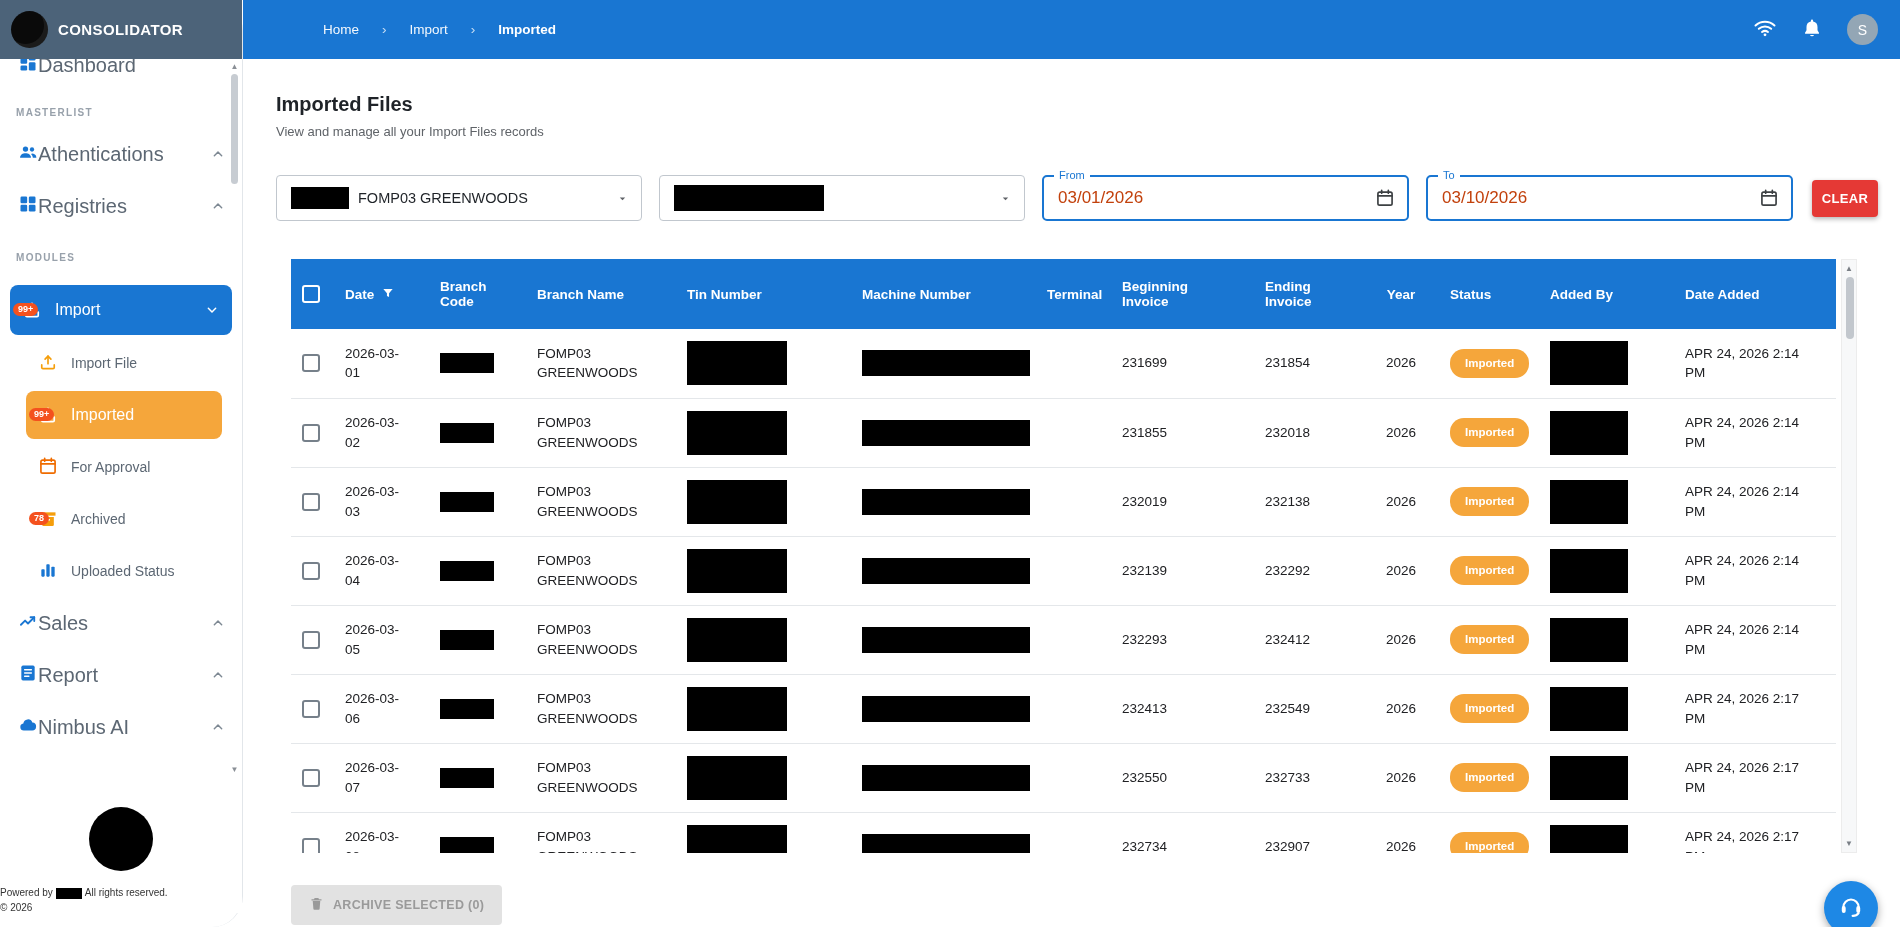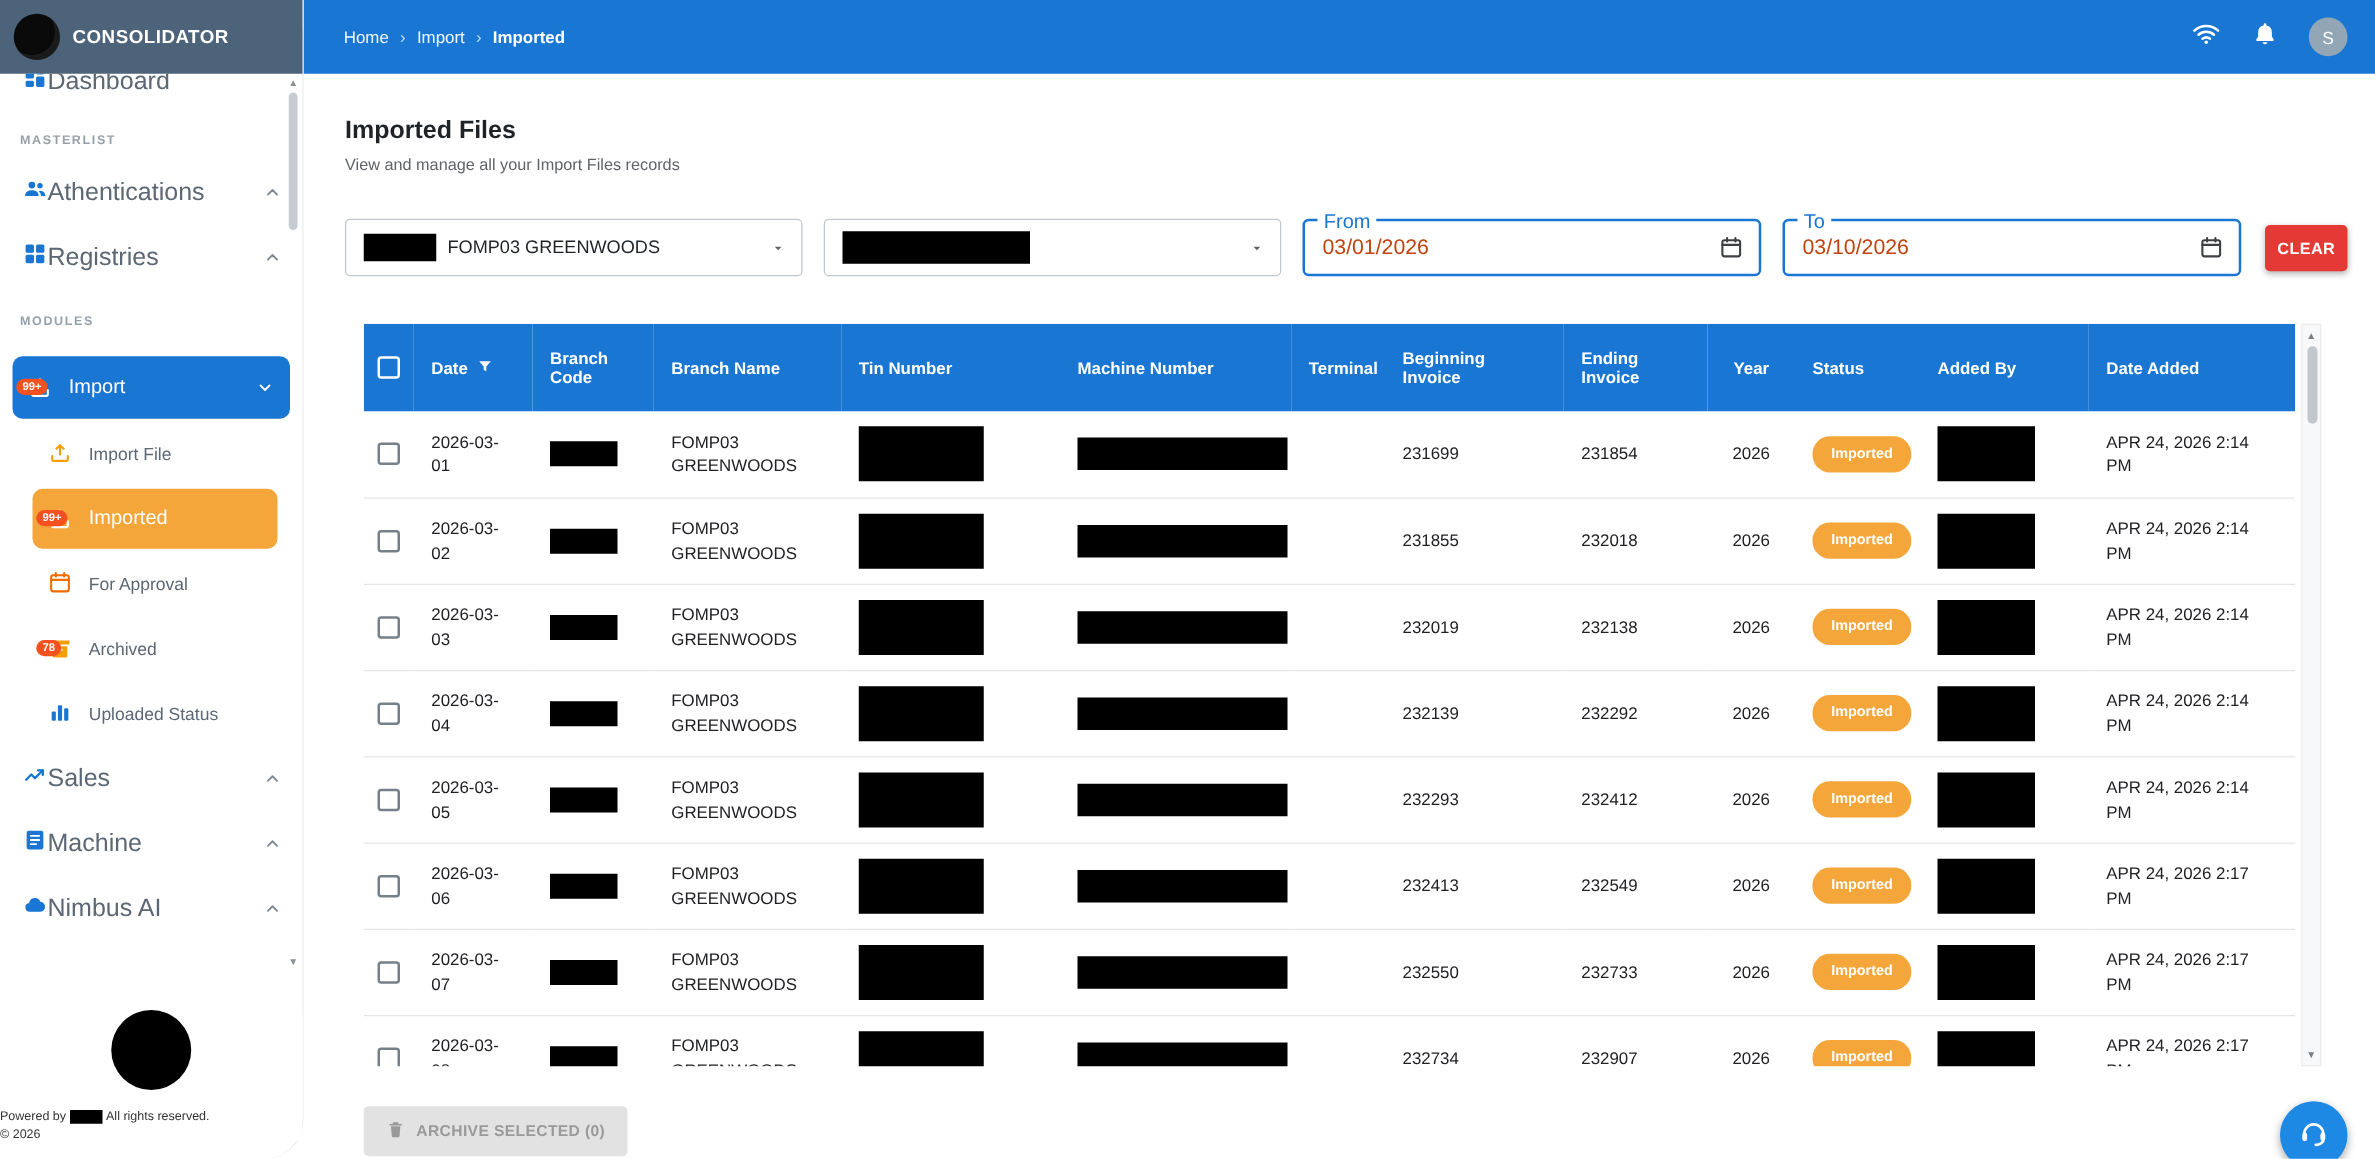--- a/index.html
+++ b/index.html
@@ -28,41 +28,41 @@
   .sb-thumb { position: absolute; top: 15px; left: 3px; width: 7px; height: 110px; background: #c7ccd2; border-radius: 4px; }
   .side-footer { position: absolute; bottom: 14px; left: 0; width: 100%; text-align: left; background: #fff; }
   .footer-logo { width: 64px; height: 64px; border-radius: 50%; background: #000; margin: 0 auto 16px; }
   .powered { font-size: 10px; color: #333; }
   .redact-inline { display: inline-block; width: 26px; height: 11px; background: #000; vertical-align: middle; margin: 0 3px; }
   .copyright { font-size: 10px; color: #333; margin-top: 3px; }
 
   
   .main { flex: 1; display: flex; flex-direction: column; position: relative; min-width: 0; }
   .topbar { height: 59px; flex: 0 0 59px; background: #1976d2; display: flex; align-items: center; padding: 0 22px 0 32px; color: #fff; }
-  .breadcrumb { display: flex; align-items: flex-start; gap: 9px; font-size: 13.5px; }
+  .breadcrumb { display: flex; align-items: flex-start; gap: 23px; font-size: 13.5px; margin-left: 48px; }
   .crumb { opacity: .95; cursor: pointer; }
   .crumb.current { font-weight: bold; opacity: 1; }
   .crumb-sep { opacity: .75; }
   .topbar-right { margin-left: auto; display: flex; align-items: center; gap: 24px; }
   .avatar { width: 31px; height: 31px; border-radius: 50%; background: #93a6b5; color: #fff; display: flex; align-items: center; justify-content: center; font-size: 14px; cursor: pointer; }
 
   
   .content { flex: 1; position: relative; padding-left: 33px; }
   .page-title { margin-top: 34px; font-size: 20px; font-weight: bold; color: #1f2328; }
   .page-subtitle { margin-top: 8px; font-size: 13px; color: #5f6368; }
 
   .filters { display: flex; align-items: center; gap: 17px; margin-top: 36px; }
   .select-box { width: 366px; height: 46px; border: 1px solid #c1c7ce; border-radius: 4px; display: flex; align-items: center; padding: 0 12px 0 14px; gap: 9px; background: #fff; cursor: pointer; }
   .select-value { font-size: 14.5px; color: #1f2328; white-space: nowrap; }
   .caret { margin-left: auto; display: flex; }
   .redact { background: #000; }
   .r-sel1 { width: 58px; height: 22px; }
   .r-sel2 { width: 150px; height: 26px; }
   .date-field { width: 367px; height: 46px; border: 2px solid #1976d2; border-radius: 5px; position: relative; display: flex; align-items: center; padding: 0 12px 0 14px; background: #fff; }
-  .date-label { position: absolute; top: -8px; left: 10px; background: #fff; padding: 0 5px; font-size: 16px; color: #1976d2; }
+  .date-label { position: absolute; top: -8px; left: 10px; background: #fff; padding: 0 5px; font-size: 11px; color: #1976d2; }
   .date-value { font-size: 17px; color: #c2410c; }
   .cal-icon { margin-left: auto; display: flex; cursor: pointer; }
   .clear-btn { width: 66px; height: 37px; background: #e53935; border: none; border-radius: 4px; color: #fff; font-weight: bold; font-size: 13px; letter-spacing: .3px; box-shadow: 0 2px 5px rgba(0,0,0,.3); margin-left: 2px; cursor: pointer; }
 
   
   .table-wrap { margin: 38px 0 0 15px; width: 1545px; position: relative; }
   .table-clip { height: 594px; overflow: hidden; }
   table { width: 1545px; border-collapse: collapse; table-layout: fixed; }
   thead th { background: #1976d2; color: #fff; font-size: 13.5px; font-weight: bold; text-align: left; padding: 12px 14px; vertical-align: middle; height: 70px; }
   th.th-cb, td.td-cb { padding: 0 0 0 11px; }
@@ -236,21 +236,21 @@
         </span>
       </div>
 
       <div class="nav-item">
         <span>
           <svg width="20" height="20" viewBox="0 0 24 24" fill="#1976d2">
               <rect x="4" y="3" width="16" height="18" rx="2"></rect>
               <path d="M8 8h8M8 12h8M8 16h5" stroke="#fff" stroke-width="1.8" stroke-linecap="round"></path>
             </svg>
         </span>
-        <span>Machine</span>
+        <span>Report</span>
         <span class="chev">
           <svg width="16" height="16" viewBox="0 0 24 24" fill="none" stroke="#7d8893" stroke-width="2.2" stroke-linecap="round" stroke-linejoin="round">
               <path d="M6.5 14.5l5.5-5.5 5.5 5.5"></path>
             </svg>
         </span>
       </div>
 
       <div class="nav-item">
         <span>
           <svg width="20" height="20" viewBox="0 0 24 24" fill="#1976d2">

